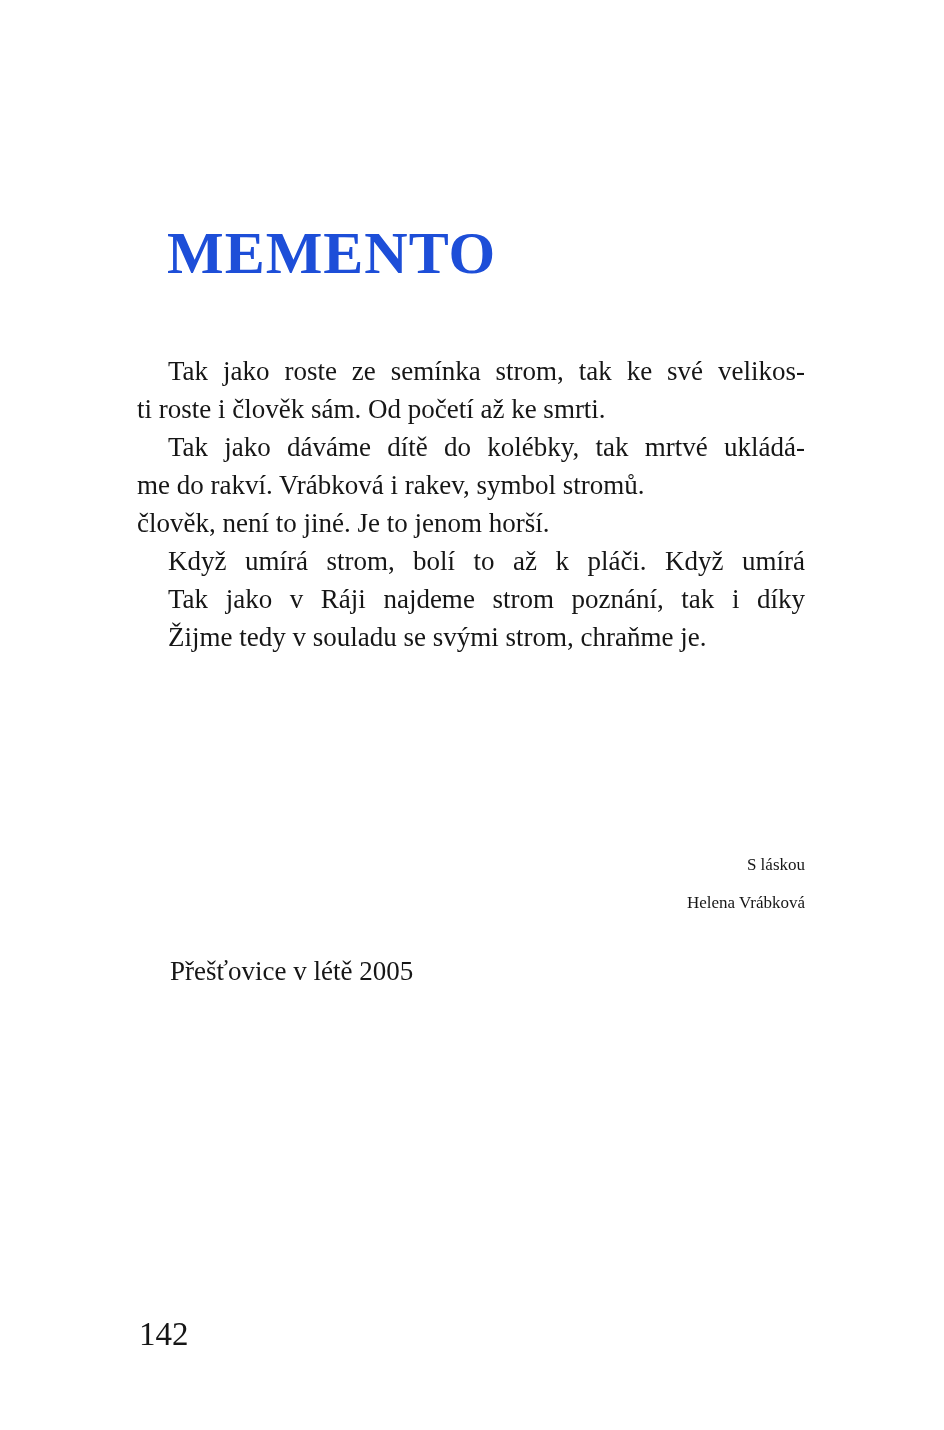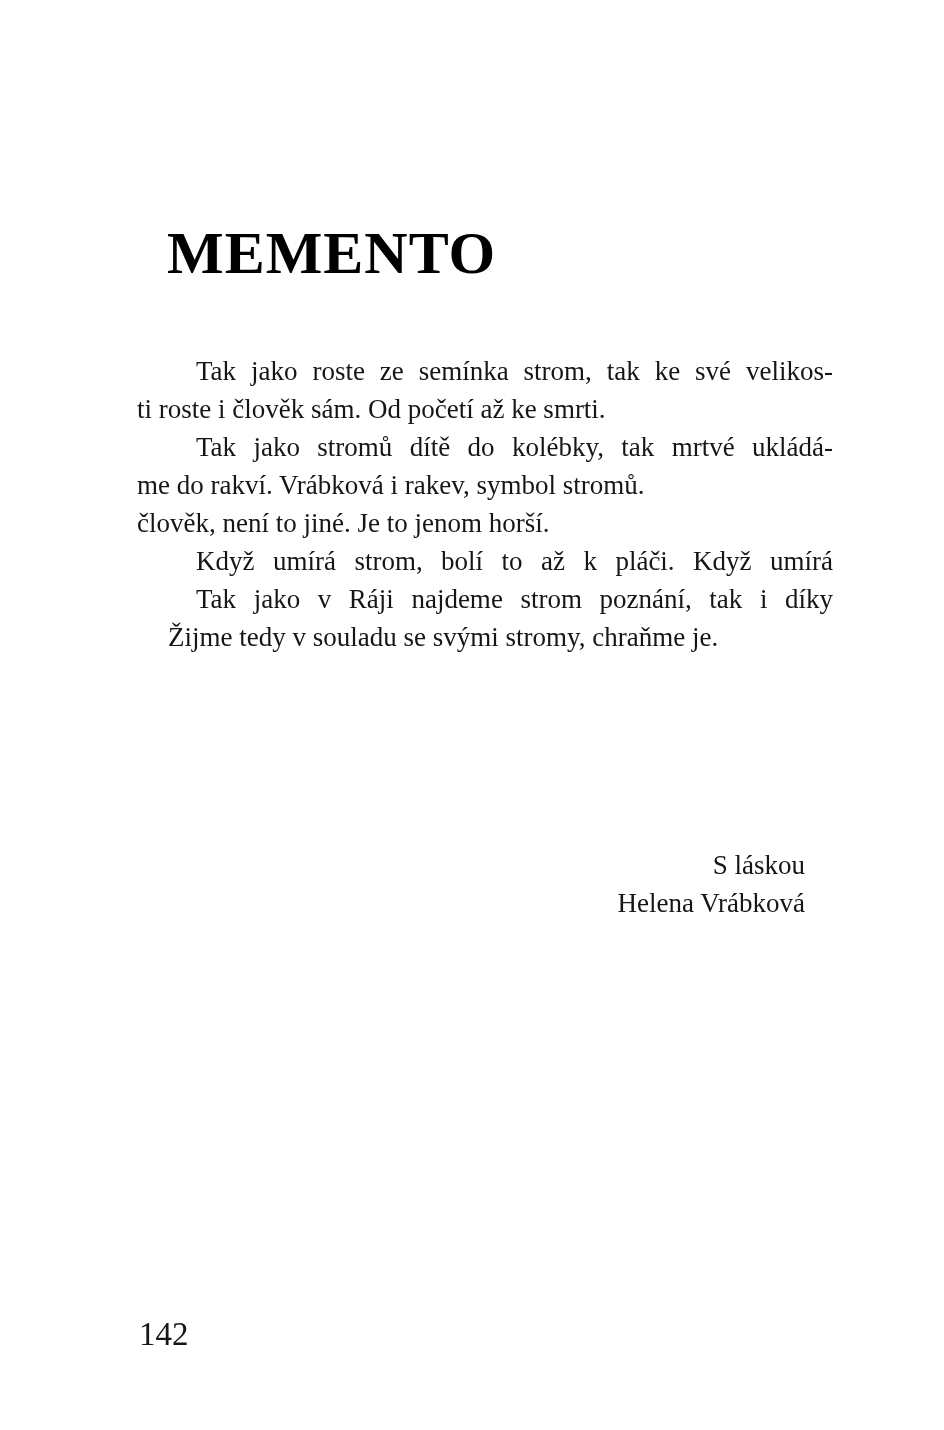--- a/index.html
+++ b/index.html
@@ -19,21 +19,21 @@
   }
 
   .chapter-title {
     position: absolute;
     left: 167px;
     top: 220px;
     font-size: 60px;
     font-weight: bold;
     letter-spacing: 1px;
     line-height: 1.1;
-    color: #000000;
+    color: #1d4ed8;
     white-space: nowrap;
     text-align: center;
   }
 
   .body-text {
     position: absolute;
     left: 137px;
     top: 352px;
     width: 668px;
     font-size: 27px;
@@ -46,34 +46,33 @@
     white-space: normal;
   }
 
   .text-line.indent {
     padding-left: 31px;
   }
 
   .text-line.justify {
     text-align: justify;
     text-align-last: justify;
-    margin-left: 28px;
   }
 
   .italic-emphasis {
     font-style: italic;
   }
 
   .signature-block {
     position: absolute;
     left: 137px;
     top: 846px;
     width: 668px;
     text-align: right;
-    font-size: 27px;
+    font-size: 17px;
     line-height: 38px;
   }
 
   .dateline {
     position: absolute;
     left: 170px;
     top: 952px;
     font-size: 27px;
     line-height: 38px;
   }
@@ -89,29 +88,30 @@
 </head>
 <body>
 
 <div class="book-page">
 
   <h1 class="chapter-title">MEMENTO</h1>
 
   <div class="body-text">
       <div class="text-line indent justify"><span>Tak jako roste ze semínka strom, tak ke své velikos-</span></div>
       <div class="text-line"><span>ti roste i člověk sám. Od početí až ke smrti.</span></div>
-      <div class="text-line indent justify"><span>Tak jako stromů dítě do kolébky, tak mrtvé ukládá-</span></div>
+      <div class="text-line indent justify"><span>Tak jako dáváme dítě do kolébky, tak mrtvé ukládá-</span></div>
       <div class="text-line"><span>me do rakví. Vrábková i rakev, symbol stromů.</span></div>
       <div class="text-line"><span>člověk, není to jiné. Je to jenom horší.</span></div>
       <div class="text-line indent justify"><span>Když umírá strom, bolí to až k pláči. Když umírá</span></div>
       <div class="text-line indent justify"><span>Tak jako v Ráji najdeme strom poznání, tak i díky</span></div>
-      <div class="text-line indent"><span>Žijme tedy v souladu se svými stromy, chraňme je.</span></div>
+      <div class="text-line indent"><span>Žijme tedy v souladu se svými strom, chraňme je.</span></div>
     </div>
 
   <div class="signature-block">
     <div>S láskou</div>
     <div>Helena Vrábková</div>
   </div>
 
+  <div class="dateline">Přešťovice v létě 2005</div>
 
   <div class="page-number">142</div>
 
 </div>
 
 </body></html>

